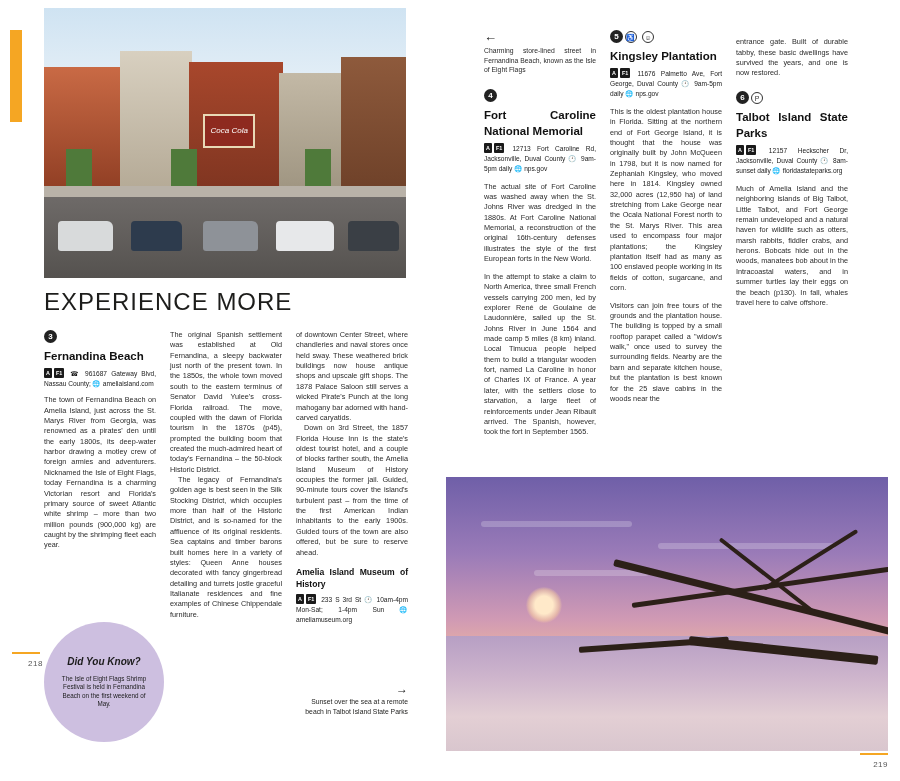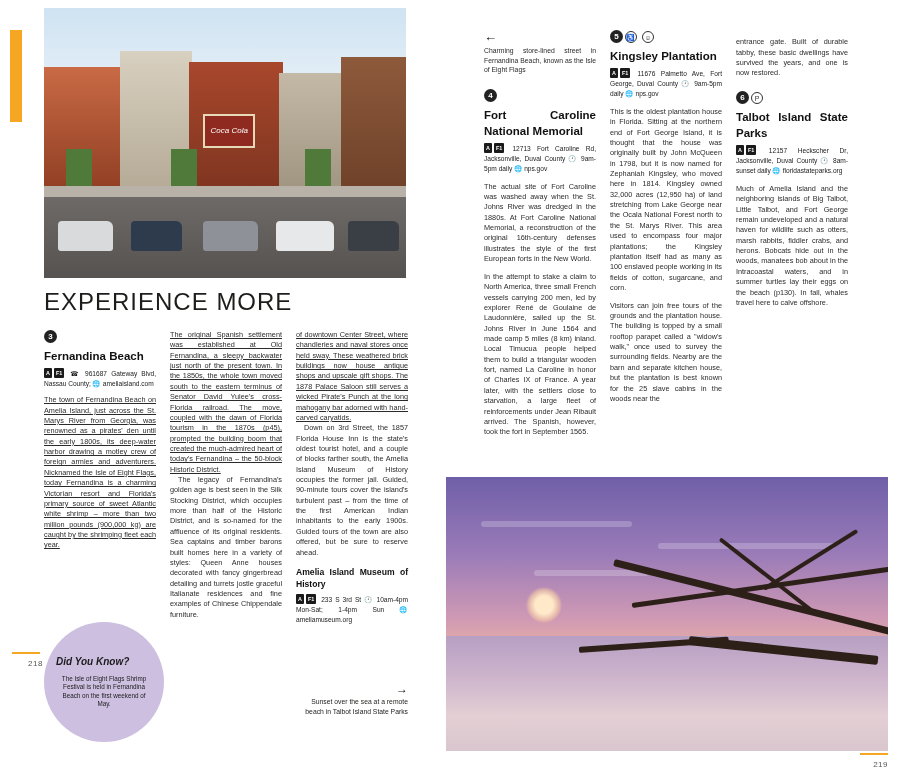--- a/index.html
+++ b/index.html
@@ -71,41 +71,41 @@
     margin:0;
   }
 
   
   .cols { position:absolute; left:44px; top:330px; width:364px; }
   .col { position:absolute; top:0; width:112px; font-size:7.3px; line-height:1.42; color:#2b2b2b; text-align:justify; }
   .col.c1 { left:0; }
   .col.c2 { left:126px; }
   .col.c3 { left:252px; }
   .col p { margin:0 0 0 0; text-indent:8px; }
-  .col p.first { text-indent:0;text-decoration:underline; }
+  .col p.first { text-indent:0; }
 
   .num-badge {
     display:inline-block; width:13px; height:13px; border-radius:50%;
     background:#222; color:#fff; font-size:8px; text-align:center;
     line-height:13px; font-weight:bold;
   }
   .poi-title { font-size:11.5px; font-weight:bold; margin:5px 0 4px 0; color:#111; }
   .meta {
     font-size:6.6px; color:#1a1a1a; line-height:1.55; margin-bottom:6px;
   }
   .chip {
     display:inline-block; background:#1a1a1a; color:#fff; font-size:5.4px;
     padding:0.5px 2px; border-radius:1px; margin-right:2px; vertical-align:1px;
     font-weight:bold;
   }
 
   .dyk {
     position:absolute; left:0; top:292px; width:120px; height:120px;
     border-radius:50%; background:#cdbfe0; color:#1b1b1b;
-    display:flex; flex-direction:column; align-items:flex-start; justify-content:center;
+    display:flex; flex-direction:column; align-items:center; justify-content:center;
     text-align:center; padding:12px;
   }
   .dyk h4 { margin:0 0 5px 0; font-size:10px; font-weight:bold; font-style:italic; }
   .dyk p { margin:0; font-size:6.3px; line-height:1.35; text-indent:0; }
 
   .caption-arrow { font-size:12px; color:#111; line-height:1; }
   .caption {
     font-size:6.8px; line-height:1.4; color:#1d1d1b; margin-top:2px;
   }
 

